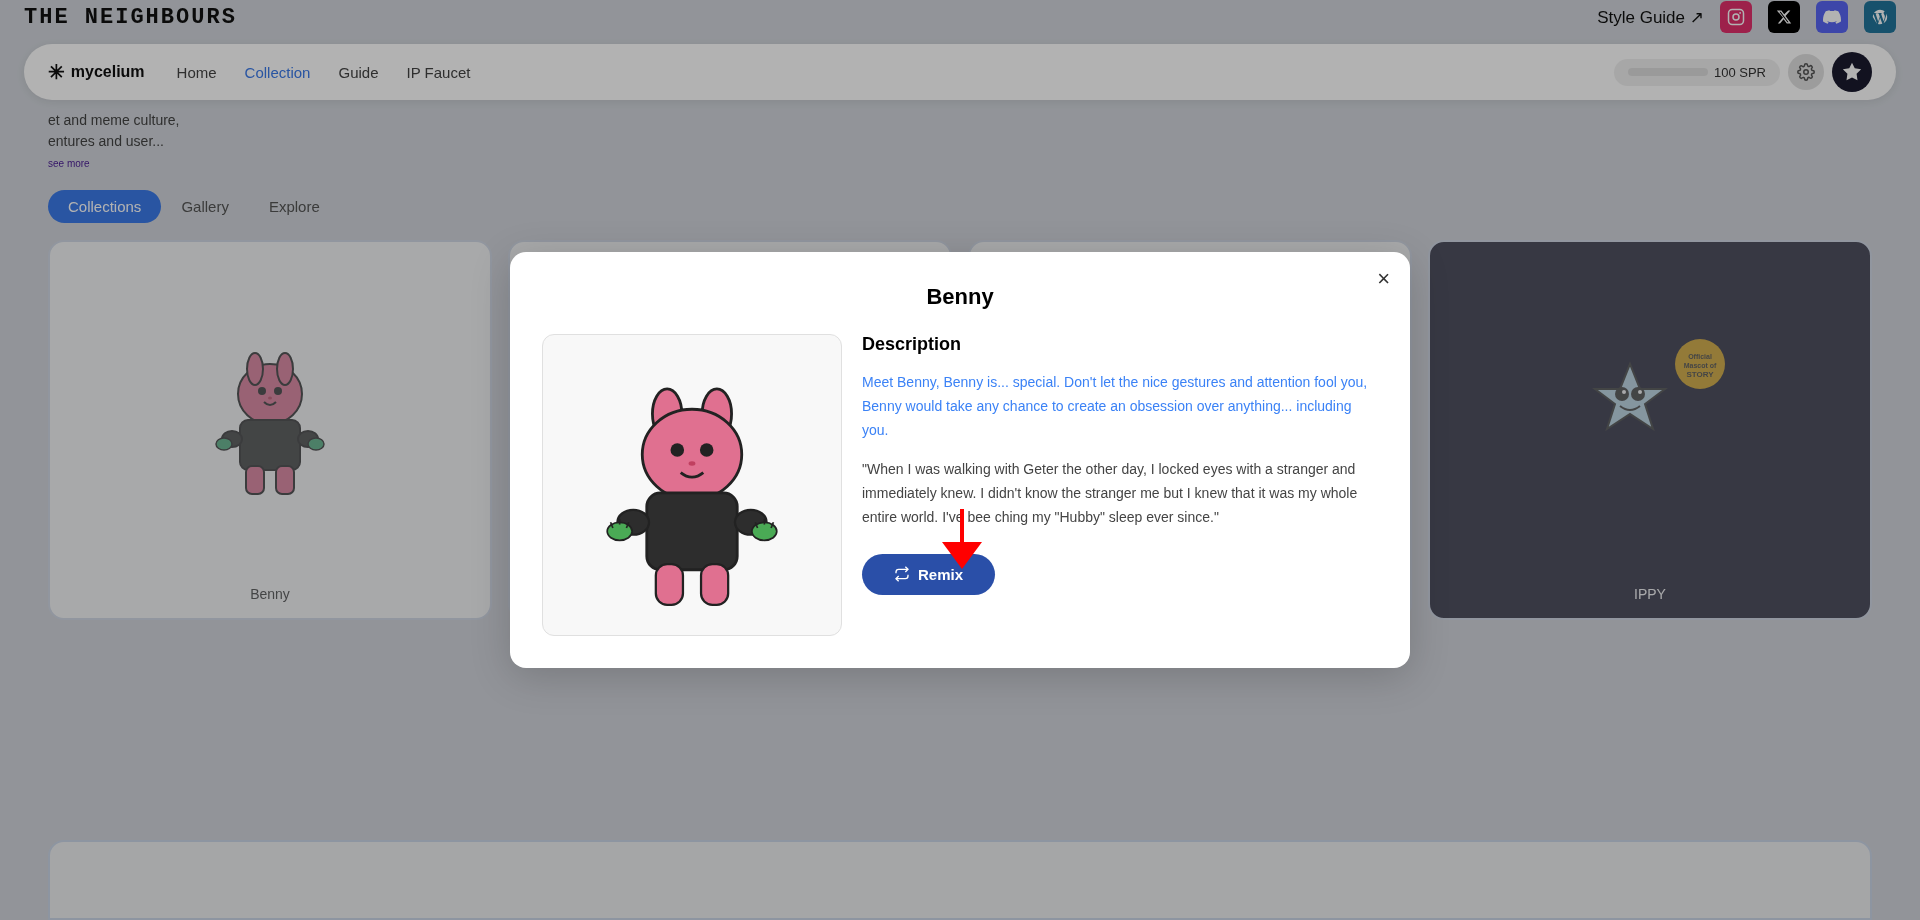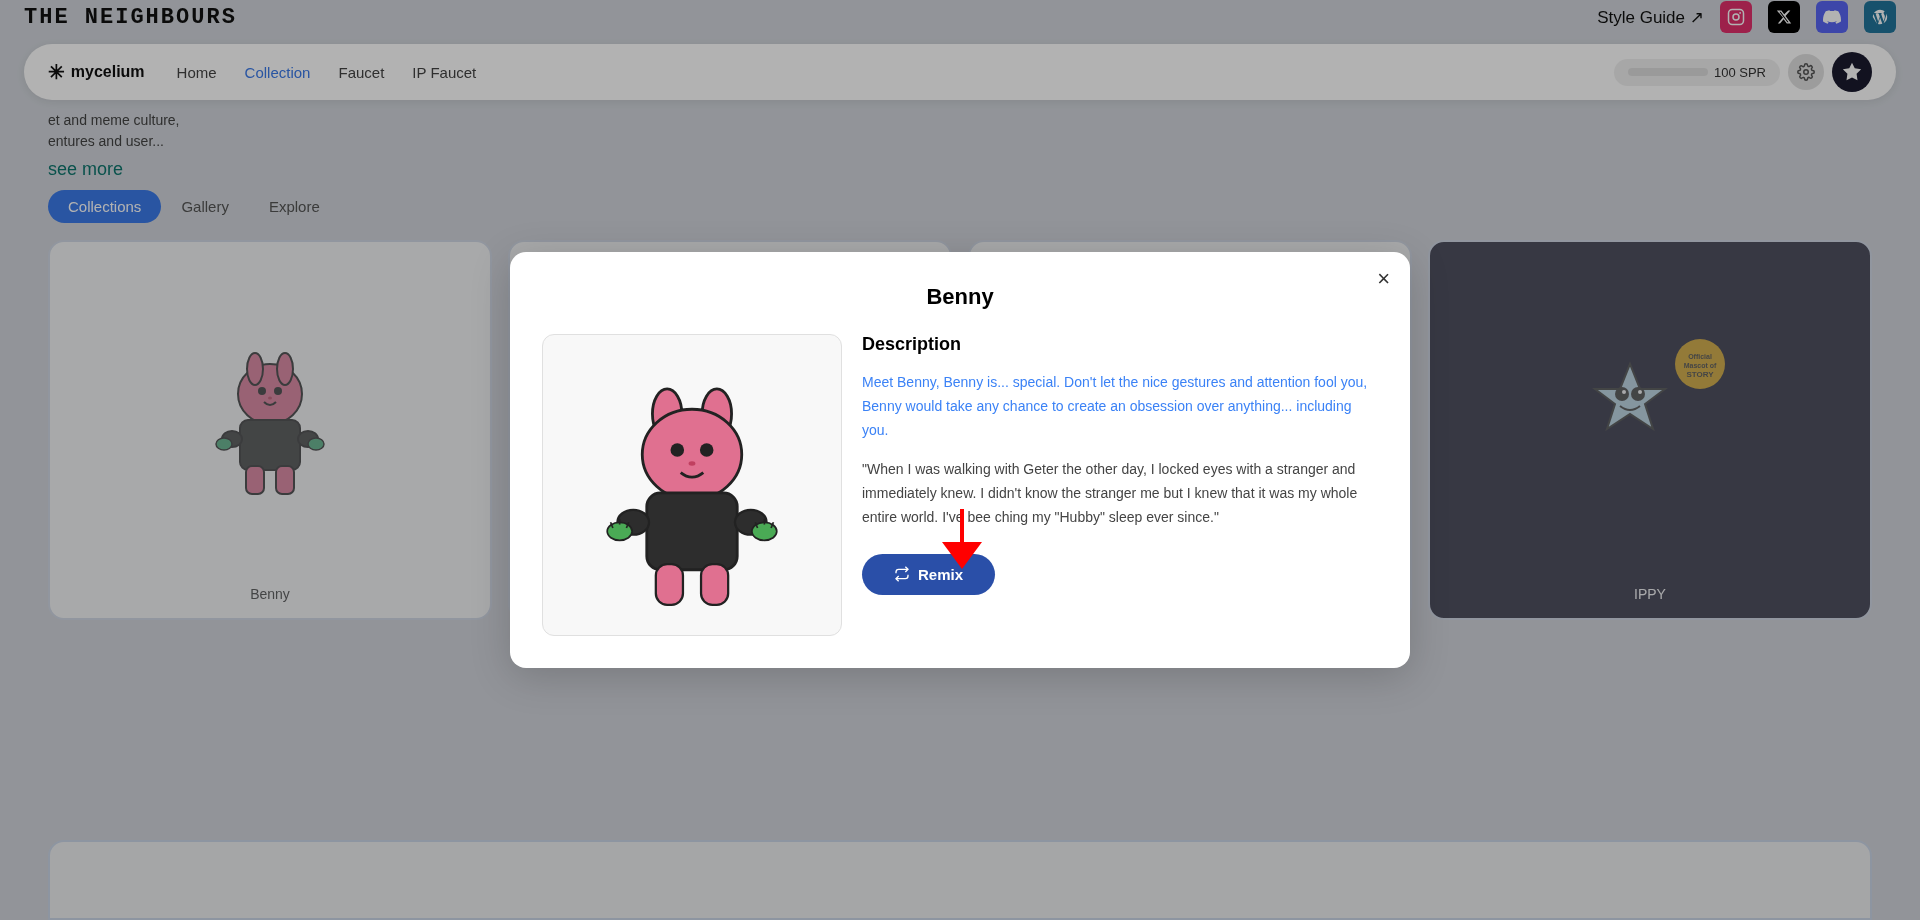--- a/index.html
+++ b/index.html
@@ -164,23 +164,23 @@
       position: absolute;
       top: 110px;
       left: 48px;
       right: 48px;
       color: #444;
       font-size: 14px;
       line-height: 1.5;
     }
 
     .see-more {
-      color: #0f766e;
-      cursor: pointer;
-      font-size: 18px;
+      color: #4c1d95;
+      cursor: pointer;
+      font-size: 10px;
       margin-top: 4px;
       display: inline-block;
     }
 
     
     .tabs-row {
       position: absolute;
       top: 190px;
       left: 48px;
       display: flex;
@@ -397,21 +397,21 @@
 </div>
 
 <div class="nav-bar">
   <div class="logo">
     <span class="logo-star">✳</span>
     <span>mycelium</span>
   </div>
   <div class="nav-links">
     <a class="nav-link">Home</a>
     <a class="nav-link active">Collection</a>
-    <a class="nav-link">Faucet</a>
+    <a class="nav-link">Guide</a>
     <a class="nav-link">IP Faucet</a>
   </div>
   <div class="nav-right">
     <div class="spr-bar">
       <span style="width:80px; height:8px; background:#ddd; border-radius:4px; display:inline-block;"></span>
       <span>100 SPR</span>
     </div>
     <div class="settings-btn">
       <svg width="18" height="18" viewBox="0 0 24 24" fill="none" stroke="#555" stroke-width="2">
           <circle cx="12" cy="12" r="3"></circle>

